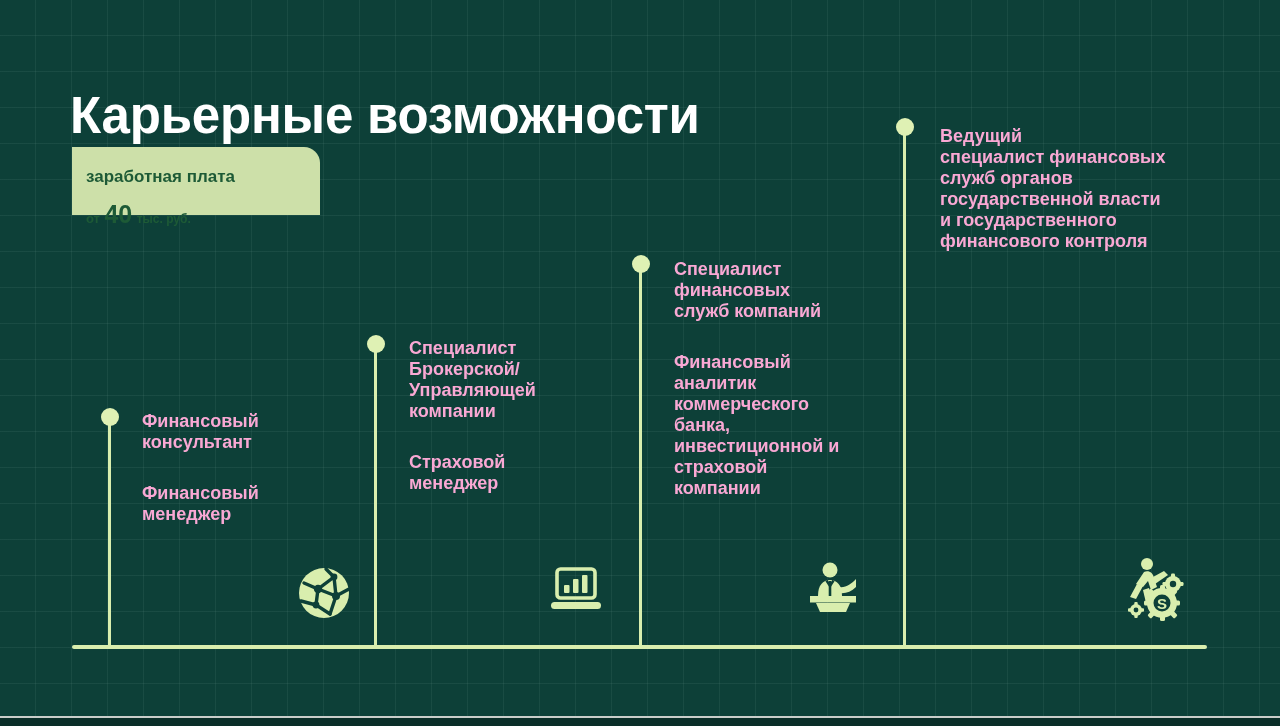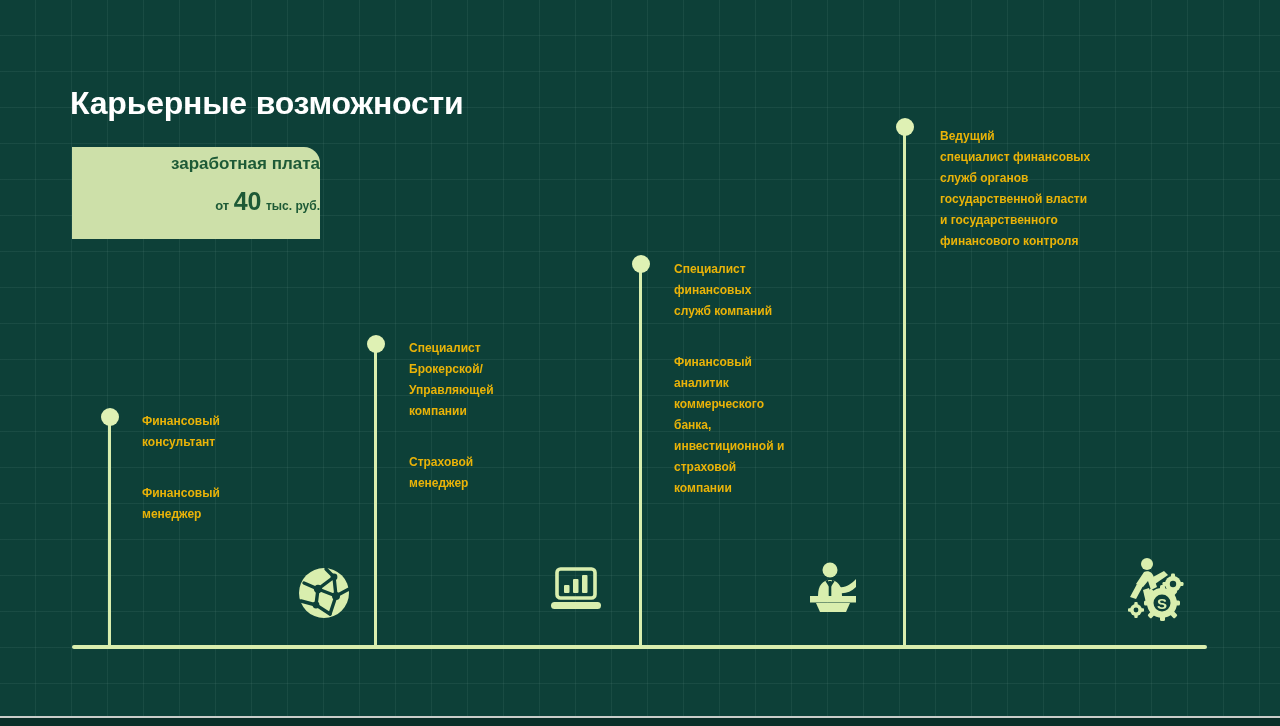--- a/index.html
+++ b/index.html
@@ -44,40 +44,39 @@
     height: 8px;
     background: #0a2e28;
     border-top: 2px solid #c9cdc9;
   }
 
   
   #page-title {
     position: absolute;
     left: 70px;
     top: 54px;
-    font-size: 32px;
+    font-size: 51px;
     line-height: 56px;
     font-weight: bold;
     color: #ffffff;
     letter-spacing: -0.2px;
     white-space: nowrap;
   }
 
   
   #salary-badge {
     position: absolute;
     left: 72px;
     top: 147px;
     width: 248px;
-    height: 92px;
+    height: 68px;
     background: #cde0a9;
     border-radius: 0 16px 0 0;
-    padding: 6px 0 0 14px;
+    padding: 19px 0 0 14px;
     box-sizing: border-box;
-    text-align: right;
   }
   #salary-badge .caption {
     font-size: 17px;
     font-weight: bold;
     color: #1d5a36;
     line-height: 22px;
   }
   #salary-badge .amount-row {
     margin-top: 13px;
     color: #1d5a36;
@@ -113,22 +112,22 @@
     width: 18px;
     height: 18px;
     border-radius: 50%;
     background: #dff1b4;
     left: -7.5px;
     top: -9px;
   }
 
   .labels {
     position: absolute;
-    color: #eab308;
-    font-size: 12px;
+    color: #f9a8d4;
+    font-size: 18px;
     font-weight: bold;
     line-height: 21px;
   }
   .labels .job + .job { margin-top: 30px; }
 
   
   .axis-icon {
     position: absolute;
     color: #d9eeae;
   }

